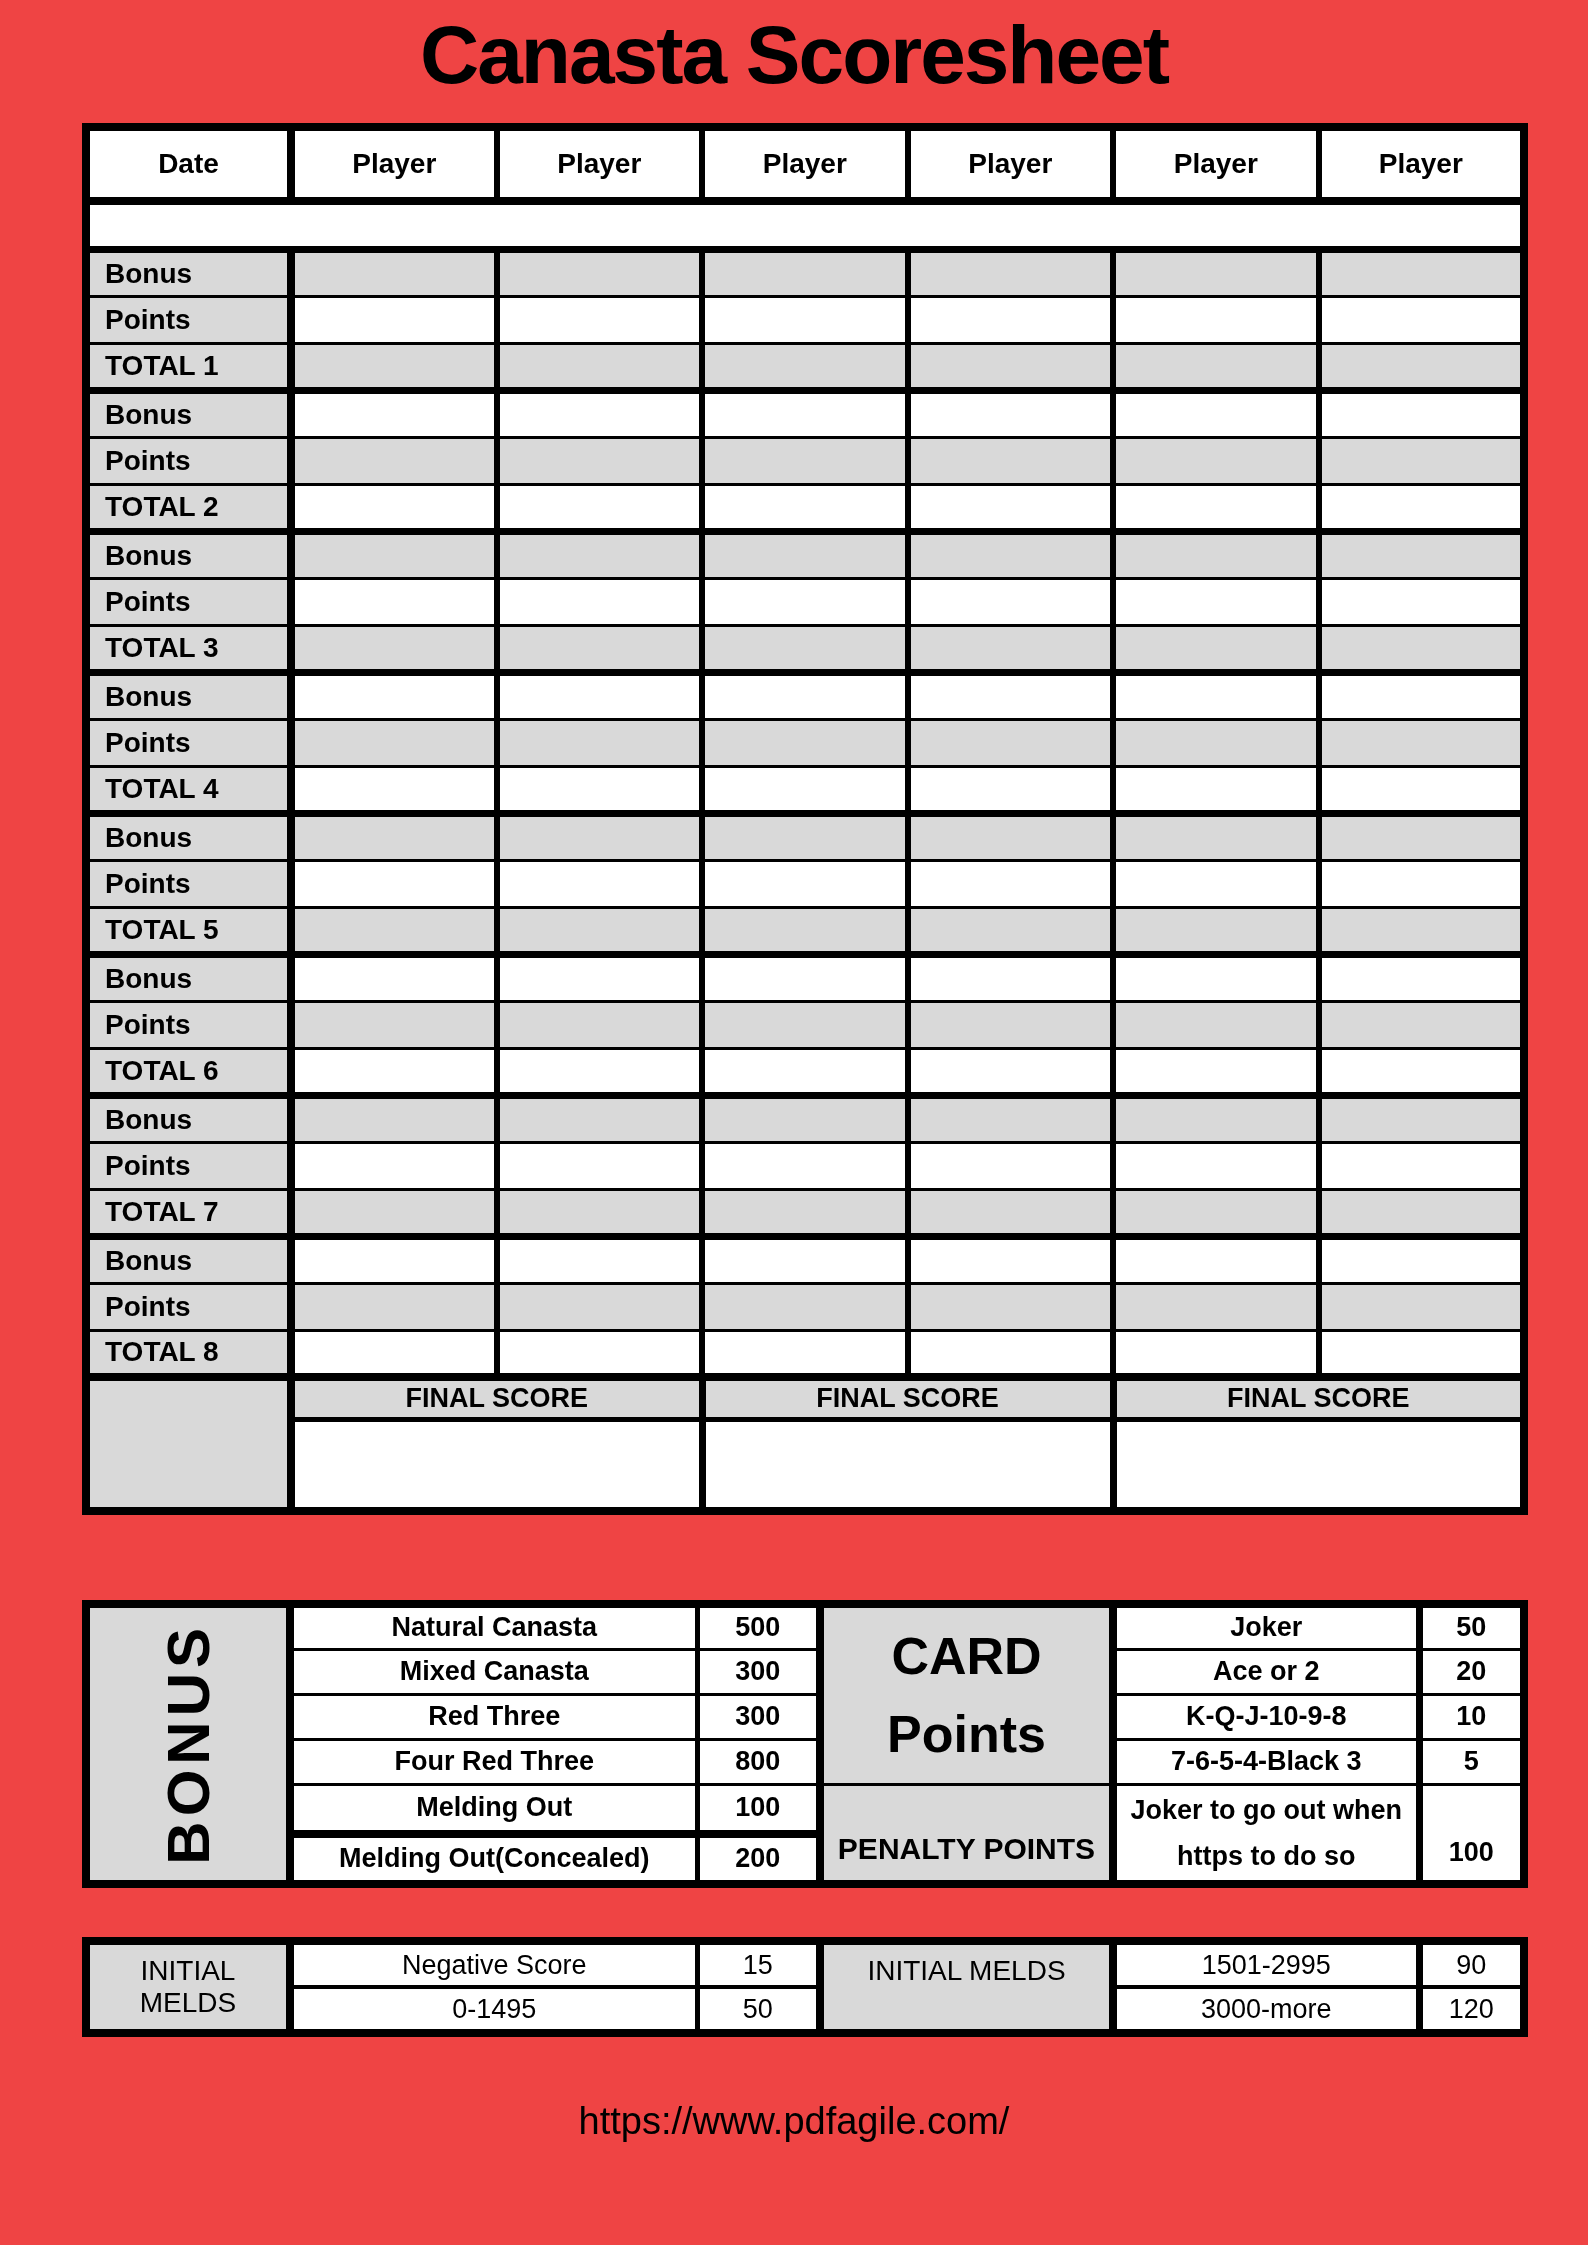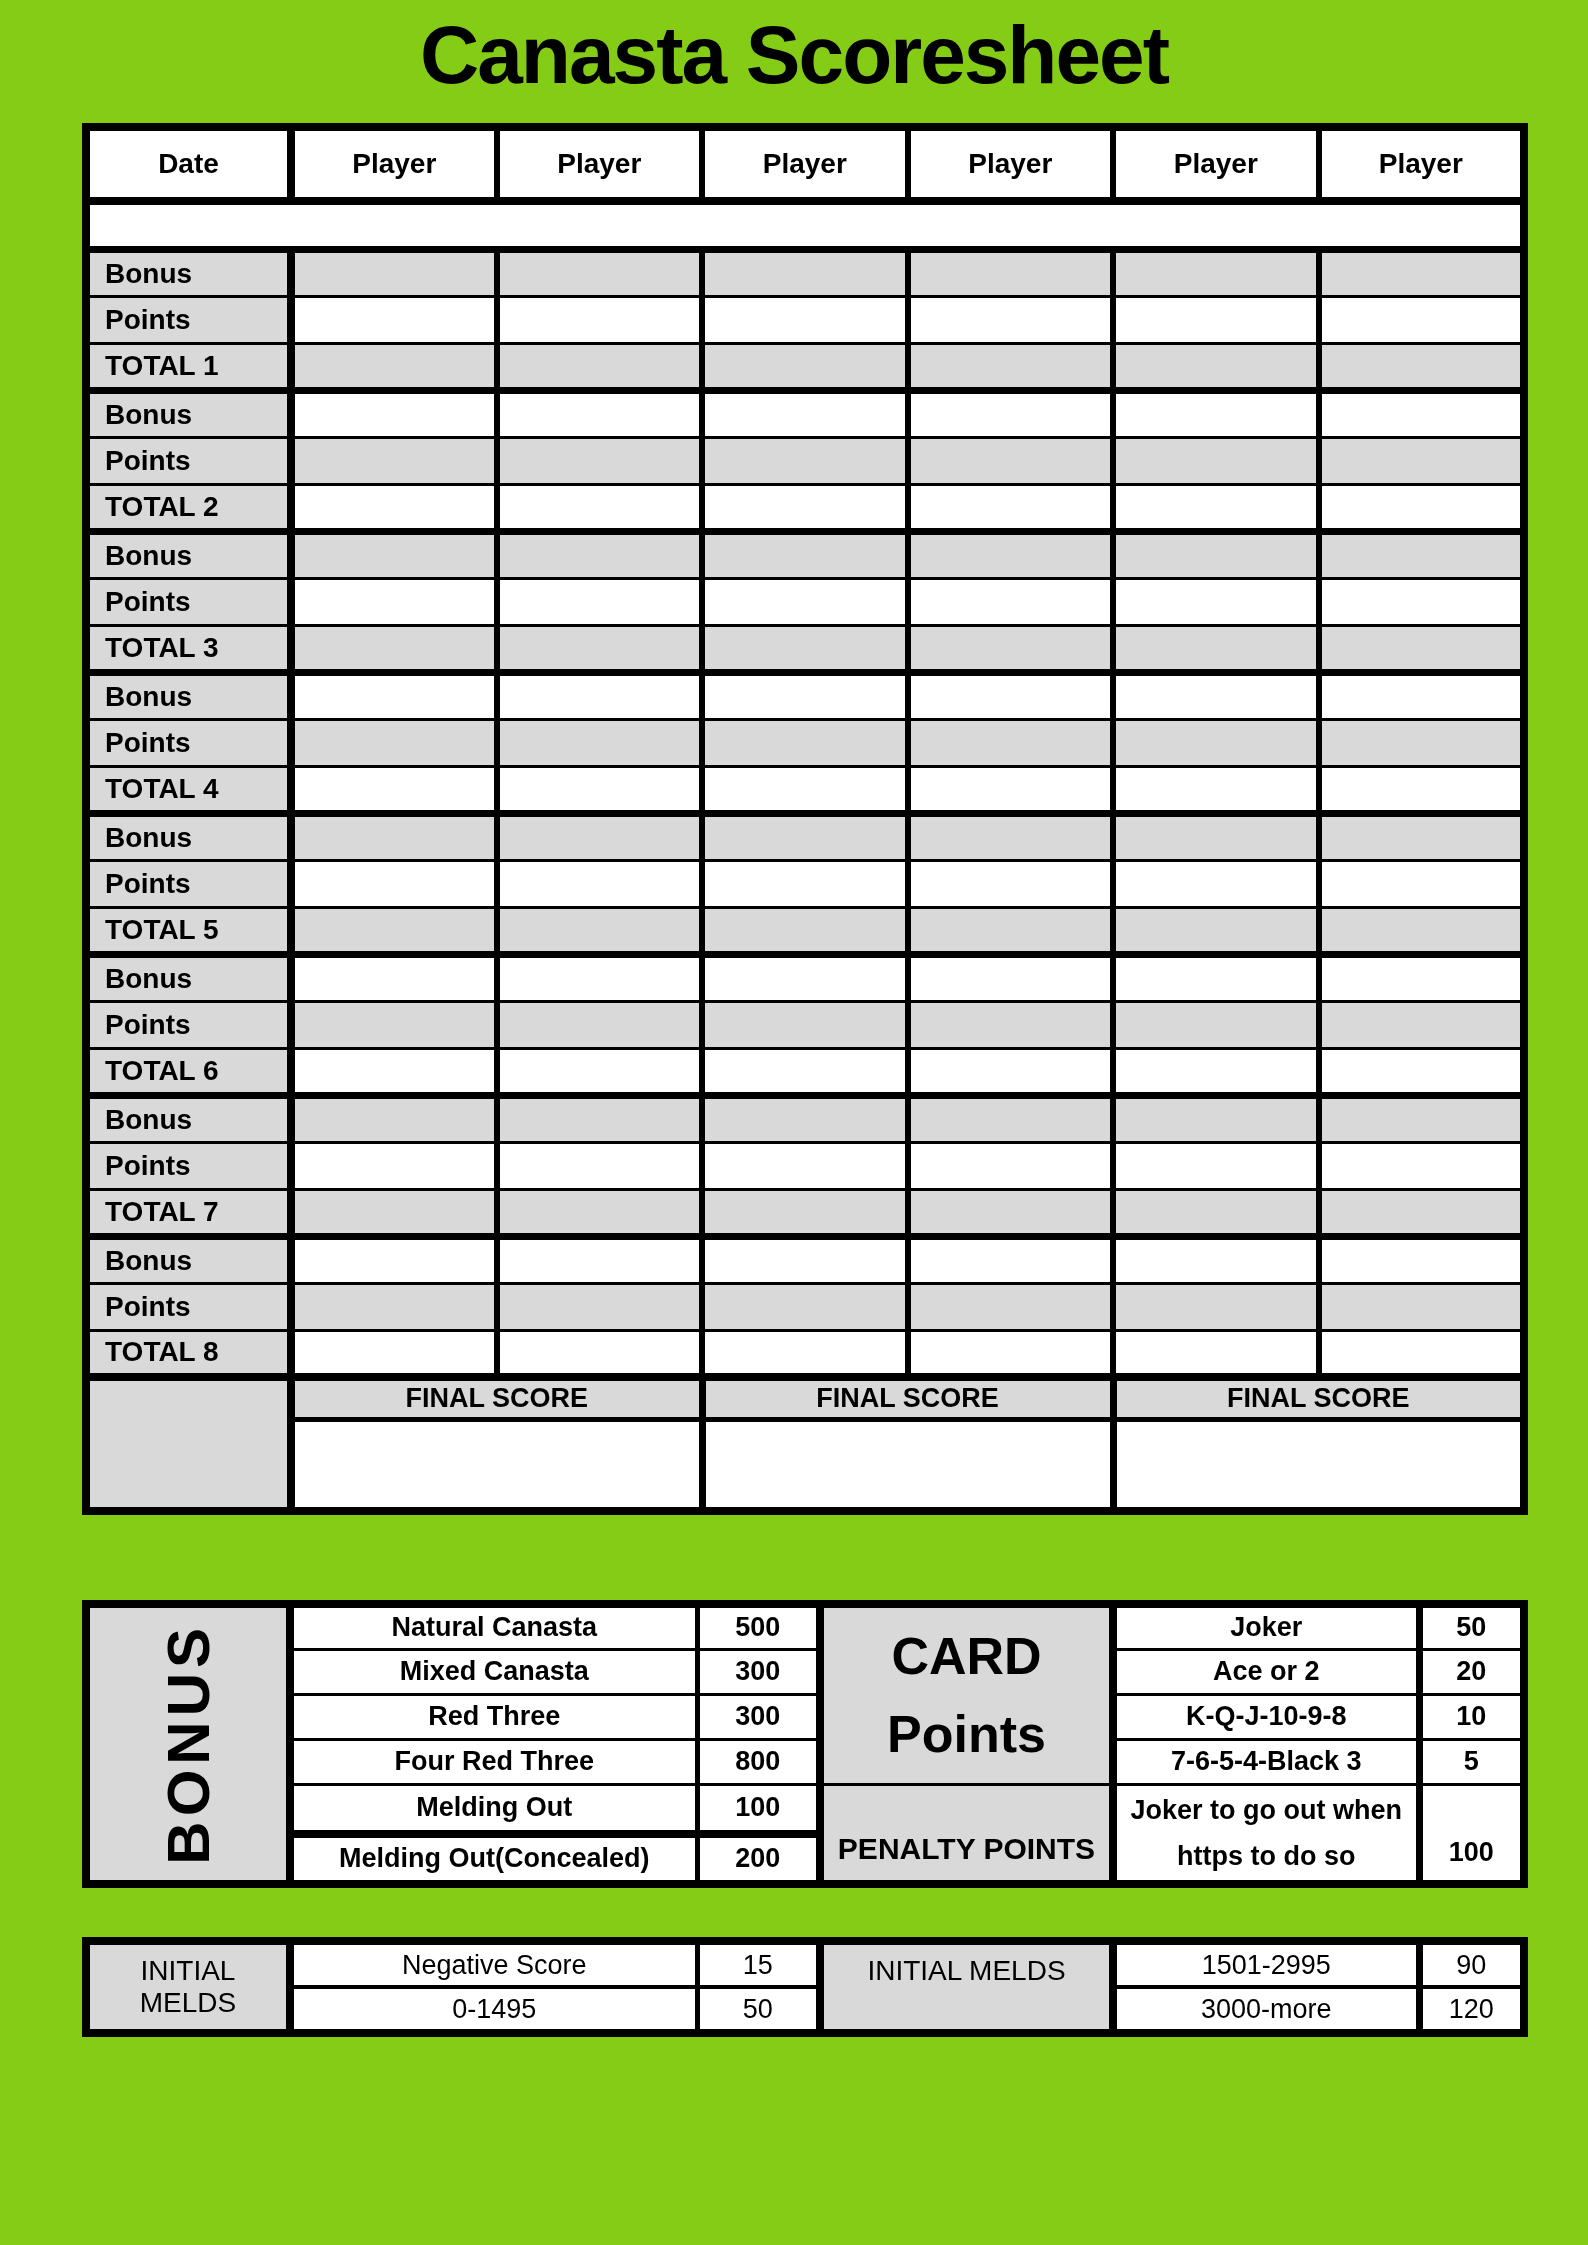--- a/index.html
+++ b/index.html
@@ -1,20 +1,20 @@
 <!DOCTYPE html>
 <html><head>
 <meta charset="utf-8">
 <style>
   html,body { margin:0; padding:0; background:#ffffff; }
   .page {
     position: relative;
     width: 1588px;
     height: 2245px;
-    background: #84cc16;
+    background: #ef4444;
     font-family: "Liberation Sans", sans-serif;
     color: #000000;
     overflow: hidden;
   }
 
   .title {
     position: absolute;
     top: 8px; left: 0;
     width: 100%;
     text-align: center;
@@ -461,14 +461,15 @@
       </tr>
       <tr>
         <td class="m-name">0-1495</td>
         <td class="m-val">50</td>
         <td class="m-name">3000-more</td>
         <td class="m-val2">120</td>
       </tr>
     </tbody>
   </table>
 
+  <div class="footer-url">https://www.pdfagile.com/</div>
 
 </div>
 
 </body></html>

